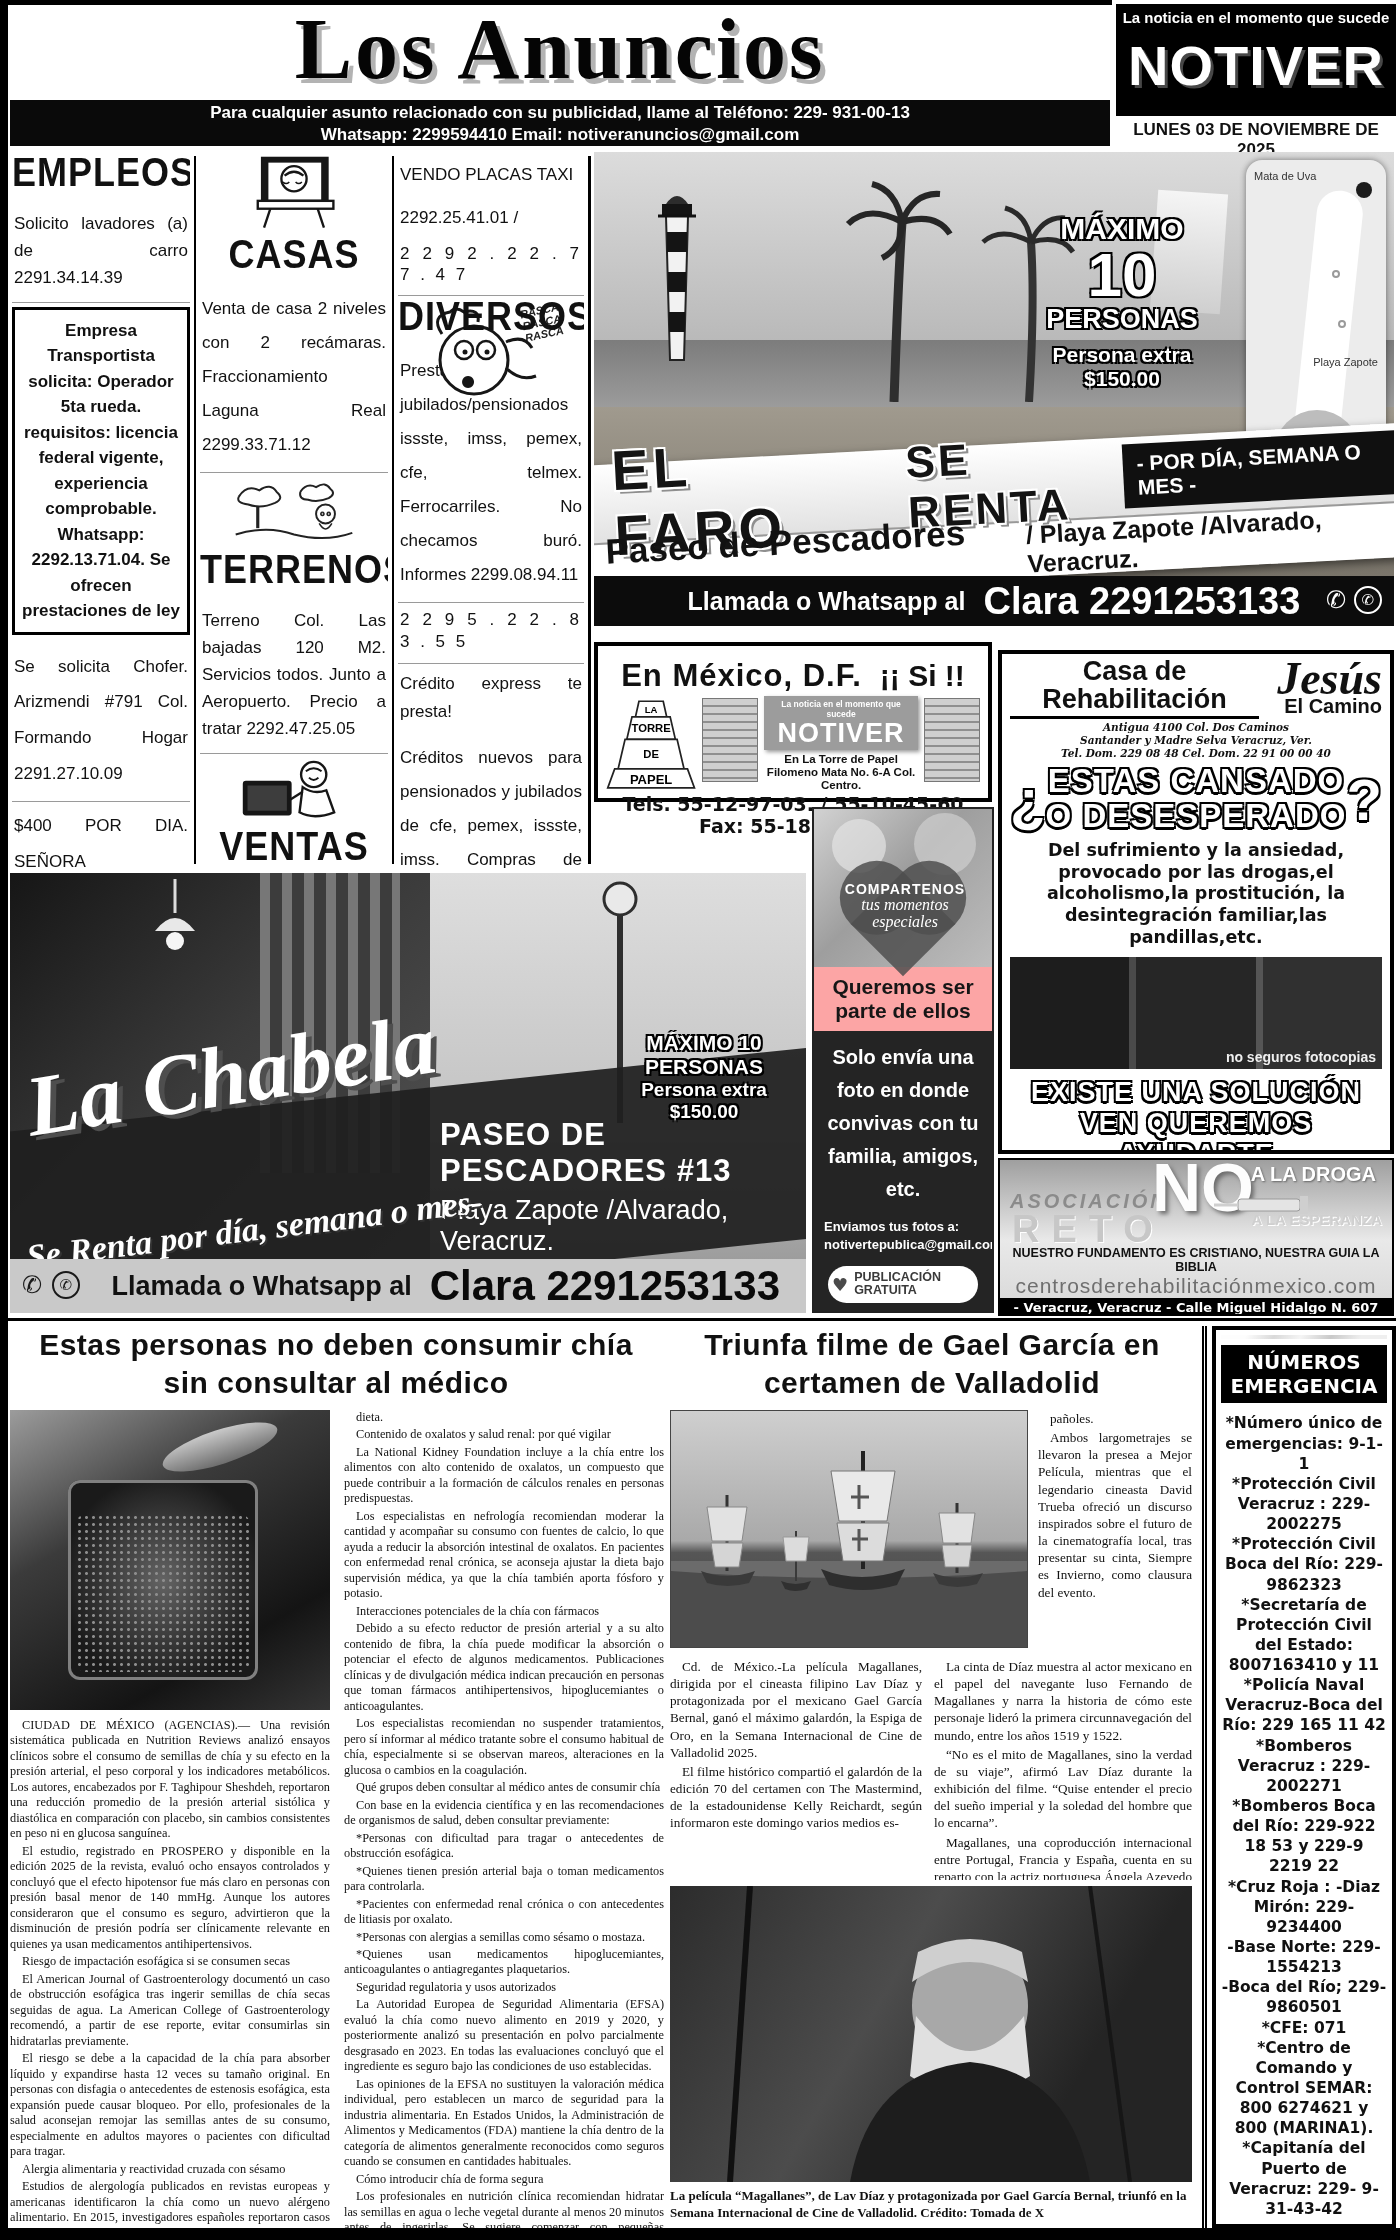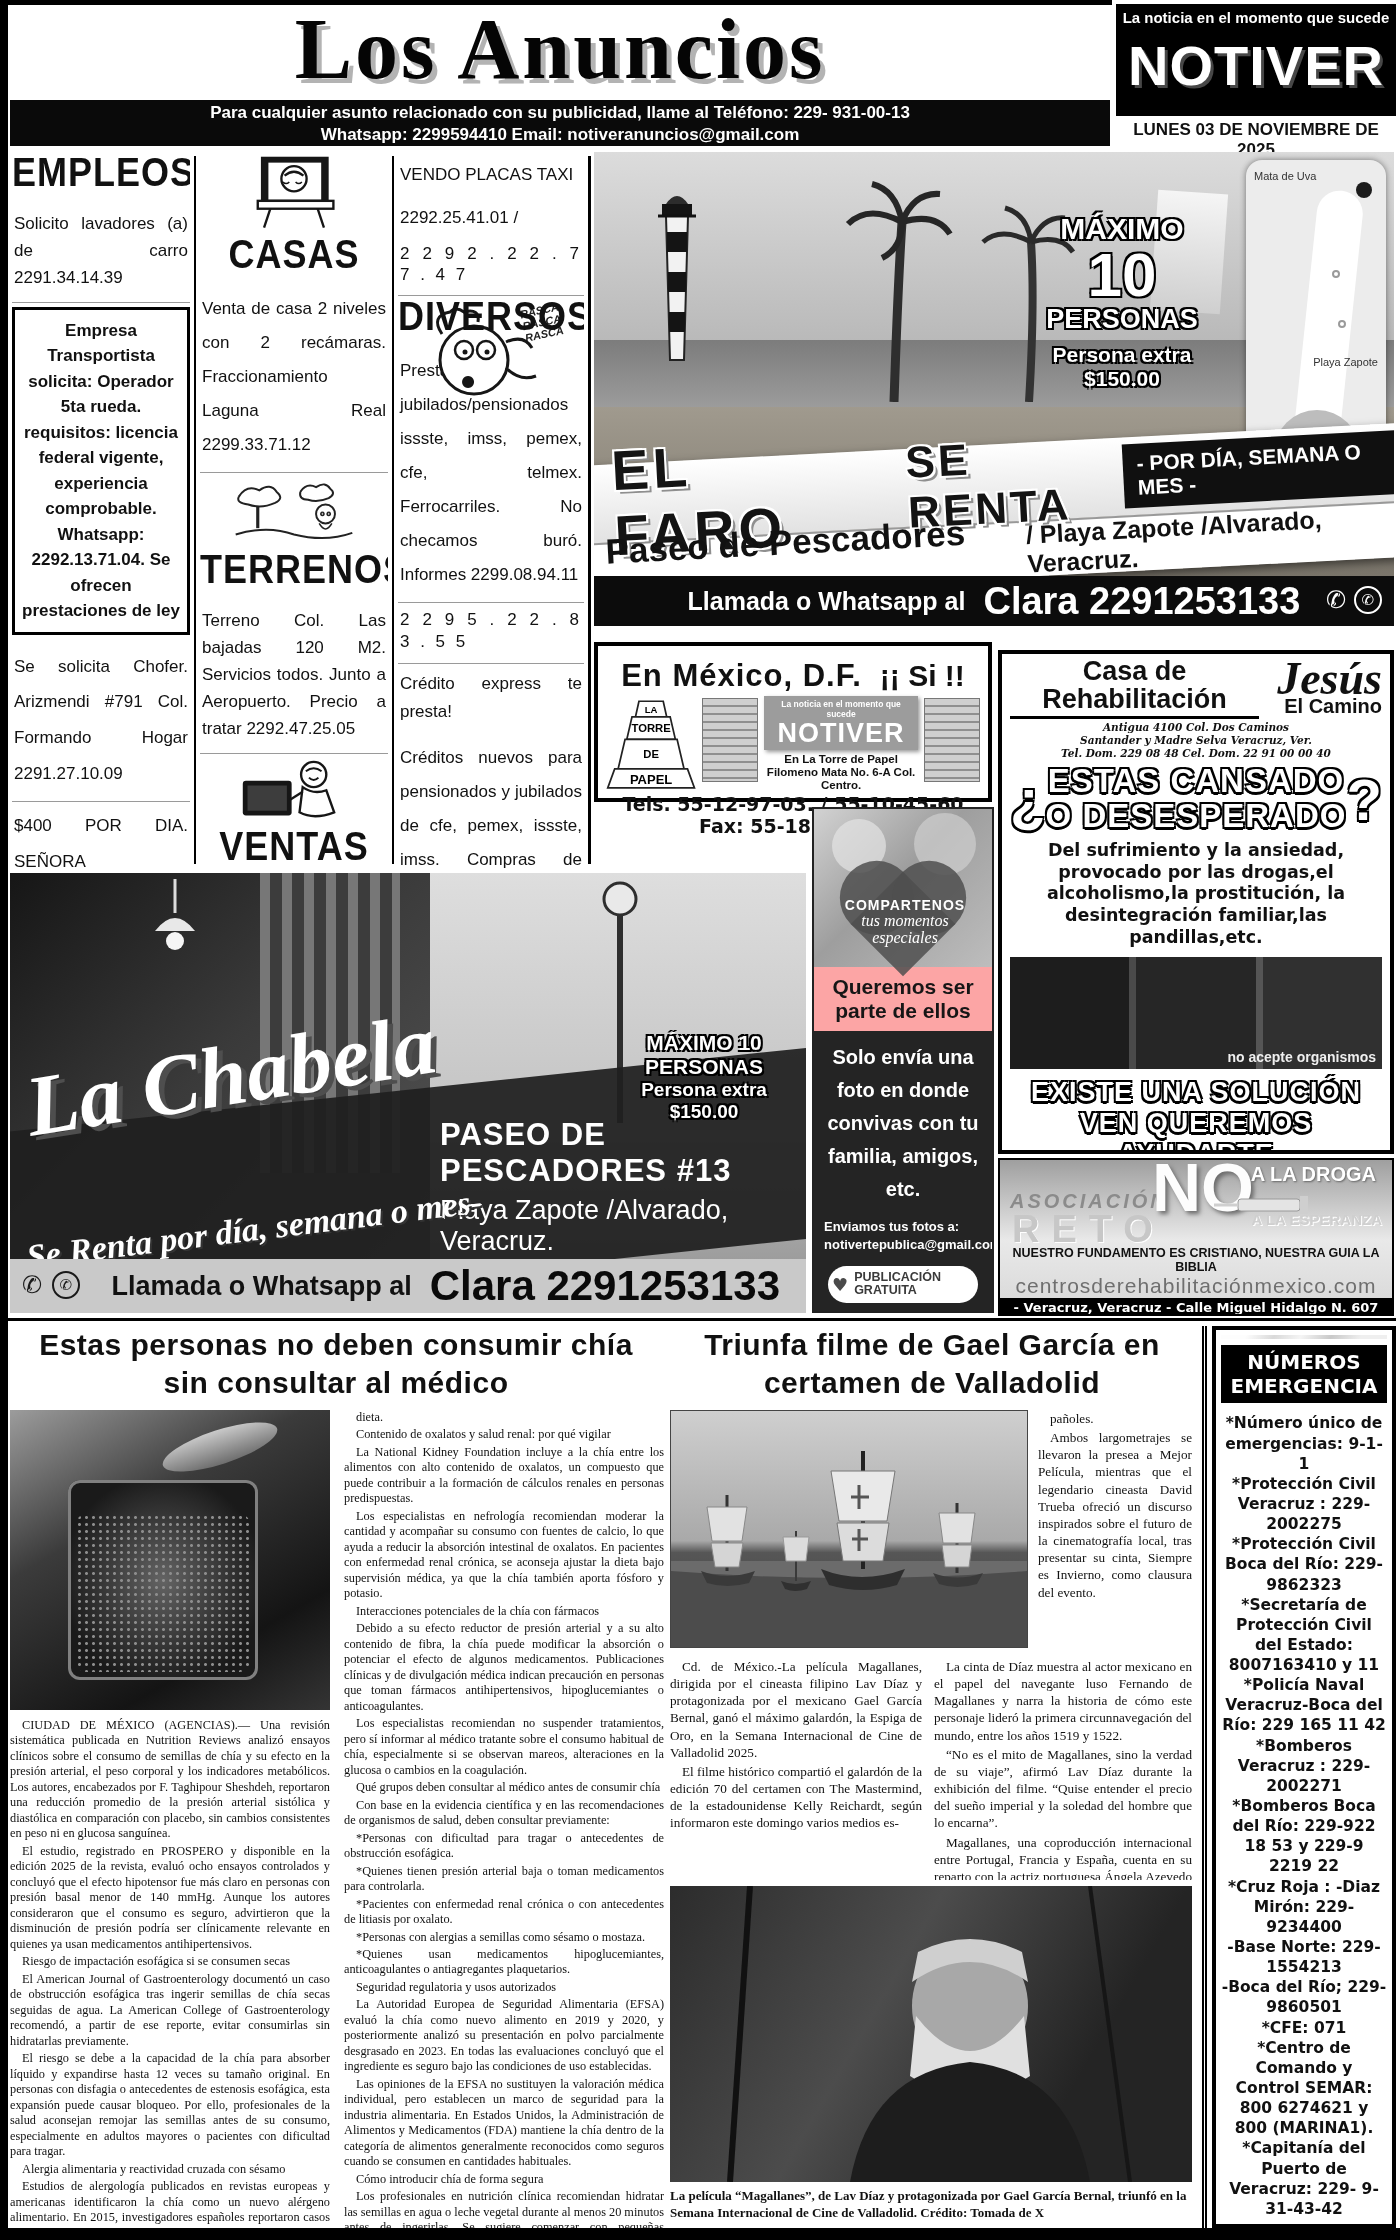--- a/index.html
+++ b/index.html
@@ -114,21 +114,21 @@
   .chab-cta .cta-phone{color:#0a0a0a;font-size:42px}
   .chab-icons{position:absolute;left:12px;top:12px;display:flex;gap:10px;align-items:center}
   .chab-icons .icon-phone{color:#1a1a1a}
   .chab-icons .icon-round{border-color:#1a1a1a;color:#1a1a1a}
   
   .comp{left:812px;top:807px;width:182px;height:506px;border:2px solid #222;display:flex;flex-direction:column;overflow:hidden;background:#fff}
   .comp-photo{position:relative;height:225px;background:linear-gradient(135deg,#d2d2d2,#9e9e9e 45%,#bdbdbd)}
   .comp-heart{position:absolute;left:52px;top:78px;width:74px;height:74px;background:#4f4f4fd9;transform:rotate(-45deg)}
   .comp-heart:before,.comp-heart:after{content:"";position:absolute;width:74px;height:74px;border-radius:50%;background:#4f4f4fd9}
   .comp-heart:before{top:-37px;left:0}.comp-heart:after{left:37px;top:0}
-  .comp-heart-text{position:absolute;left:0;top:88px;width:182px;text-align:center;color:#fff}
+  .comp-heart-text{position:absolute;left:0;top:72px;width:182px;text-align:center;color:#fff}
   .cht1{font-size:14px;font-weight:bold;letter-spacing:1px}
   .cht2{font-family:"Liberation Serif",serif;font-style:italic;font-size:16px;line-height:1.05}
   .comp-sub{background:#fca5a5;color:#161616;text-align:center;font-size:21px;font-weight:bold;line-height:1.15;padding:8px 2px}
   .comp-dark{flex:1;background:#242424;color:#fff;text-align:center;padding:10px 10px 8px}
   .comp-body{font-size:20px;font-weight:bold;line-height:1.65}
   .comp-send{font-size:13px;font-weight:bold;text-align:left;margin-top:12px;line-height:1.35}
   .comp-pill{margin:12px auto 0;width:150px;background:#fff;border-radius:20px;color:#3a3a3a;display:flex;align-items:center;justify-content:center;gap:6px;padding:5px 4px}
   .comp-pill-heart{font-size:18px;color:#4a4a4a;font-family:"DejaVu Sans",sans-serif}
   .comp-pill-text{font-size:12.5px;font-weight:bold;line-height:1.1;text-align:left}
   
@@ -362,21 +362,21 @@
     <div class="rehab-q">
       <span class="rehab-qmark hollow">¿</span>
       <span class="rehab-qtext hollow">
         <span>ESTAS CANSADO</span><br>
         <span>O DESESPERADO</span>
       </span>
       <span class="rehab-qmark hollow">?</span>
     </div>
     <div class="rehab-body">Del sufrimiento y la ansiedad, provocado por las drogas,el alcoholismo,la prostitución, la desintegración familiar,las pandillas,etc.</div>
     <div class="rehab-photo">
-      <div class="rehab-note">no acepte organismos</div>
+      <div class="rehab-note">no seguros fotocopias</div>
     </div>
     <div class="rehab-sol1 hollow">EXISTE UNA SOLUCIÓN</div>
     <div class="rehab-sol2 hollow">VEN QUEREMOS AYUDARTE</div>
 
   </div>
 
   <div class="abs reto">
     <div class="reto-top">
       <div class="reto-asoc">ASOCIACIÓN</div>
       <div class="reto-no">NO</div>

